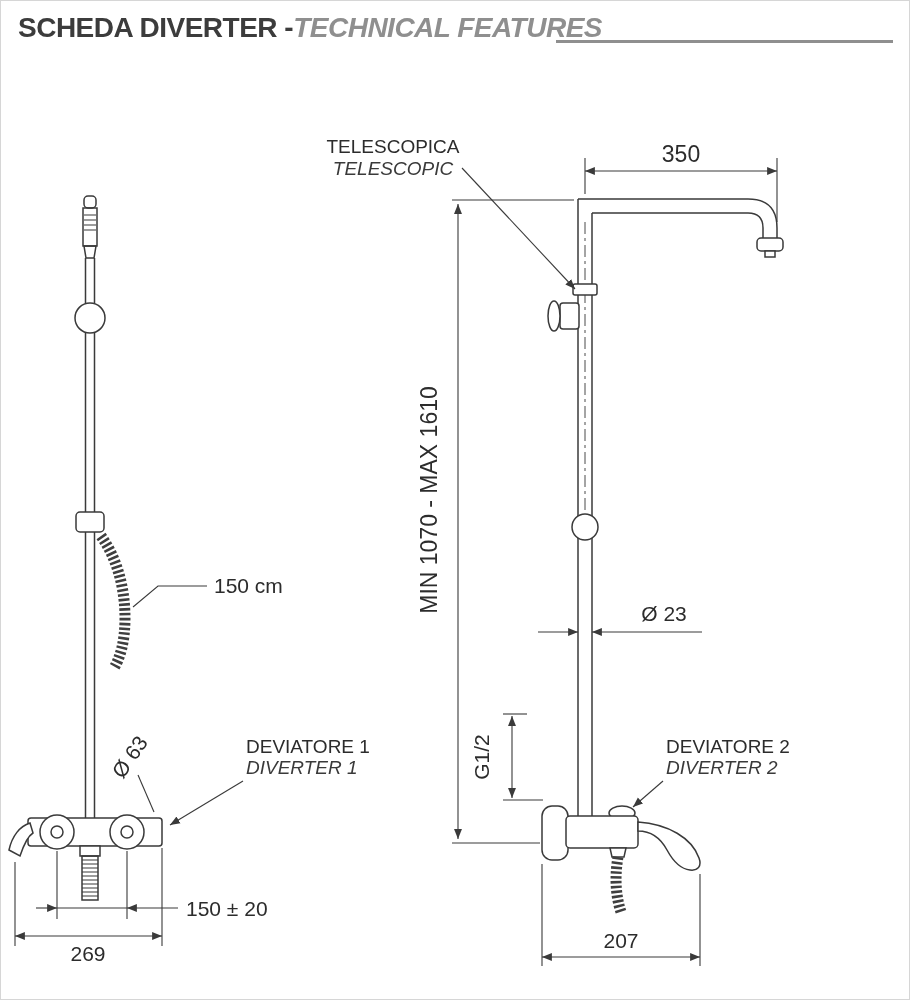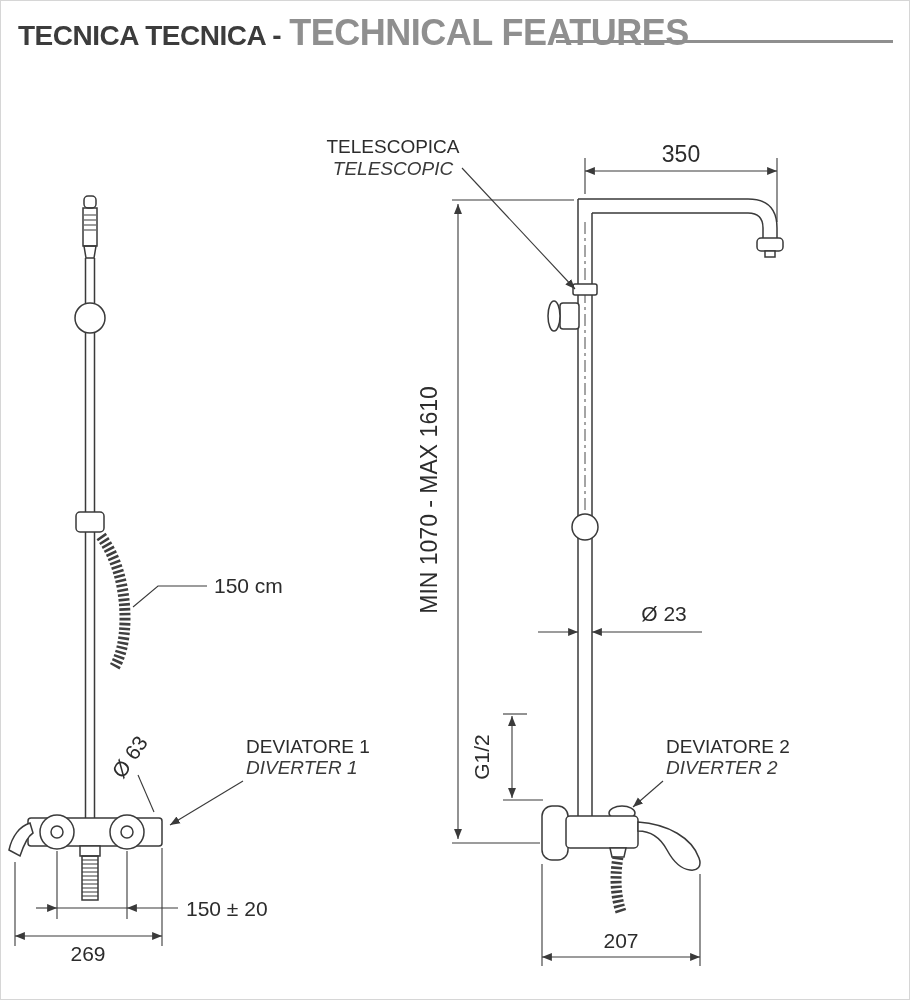--- a/index.html
+++ b/index.html
@@ -3,41 +3,41 @@
 <meta charset="utf-8">
 <style>
   html,body{margin:0;padding:0}
   body{
     width:910px;height:1000px;position:relative;overflow:hidden;
     background:#ffffff;font-family:"Liberation Sans",sans-serif;
   }
   .frame{position:absolute;inset:0;border:1px solid #d6d6d6;pointer-events:none}
   .header{position:absolute;top:12px;left:18px;white-space:nowrap}
   .title-it{font-size:28px;font-weight:bold;color:#3c3c3c;letter-spacing:-0.5px}
-  .title-en{font-size:36px;font-weight:bold;color:#8f8f8f;letter-spacing:-0.5px;margin-left:8px}
+  .title-en{font-size:28px;font-weight:bold;font-style:italic;color:#8f8f8f;letter-spacing:-0.5px;}
   .header-rule{position:absolute;top:40px;left:556px;width:337px;height:3px;background:#8f8f8f}
   svg.drawing{position:absolute;top:0;left:0}
   svg text{font-family:"Liberation Sans",sans-serif;fill:#2c2c2c}
   .lbl{font-size:19px}
   .lbl-i{font-style:italic;fill:#3a3a3a}
   .dim{font-size:21px}
   .dim-big{font-size:23px}
   .ln{stroke:#3a3a3a;stroke-width:1.5;fill:none}
   .lnf{stroke:#3a3a3a;stroke-width:1.5;fill:#ffffff}
   .thin{stroke:#3a3a3a;stroke-width:1.1;fill:none}
   .dash{stroke:#4a4a4a;stroke-width:1;fill:none;stroke-dasharray:12 4 3 4}
   .hose{stroke:#3f3f3f;stroke-width:11;fill:none;stroke-dasharray:2.6 2.2}
 </style>
 </head>
 <body>
 
 <div class="frame"></div>
 
 <div class="header">
-  <span class="title-it">TECNICA TECNICA -</span><span class="title-en">TECHNICAL FEATURES</span>
+  <span class="title-it">SCHEDA DIVERTER -</span><span class="title-en">TECHNICAL FEATURES</span>
 </div>
 <div class="header-rule"></div>
 
 <svg class="drawing" width="910" height="1000" viewBox="0 0 910 1000">
   <defs>
     <marker id="arr" viewBox="0 0 10 10" refX="10" refY="5" markerWidth="9" markerHeight="9" orient="auto-start-reverse">
       <path d="M0,1 L10,5 L0,9 Z" fill="#3a3a3a"></path>
     </marker>
   </defs>
 

